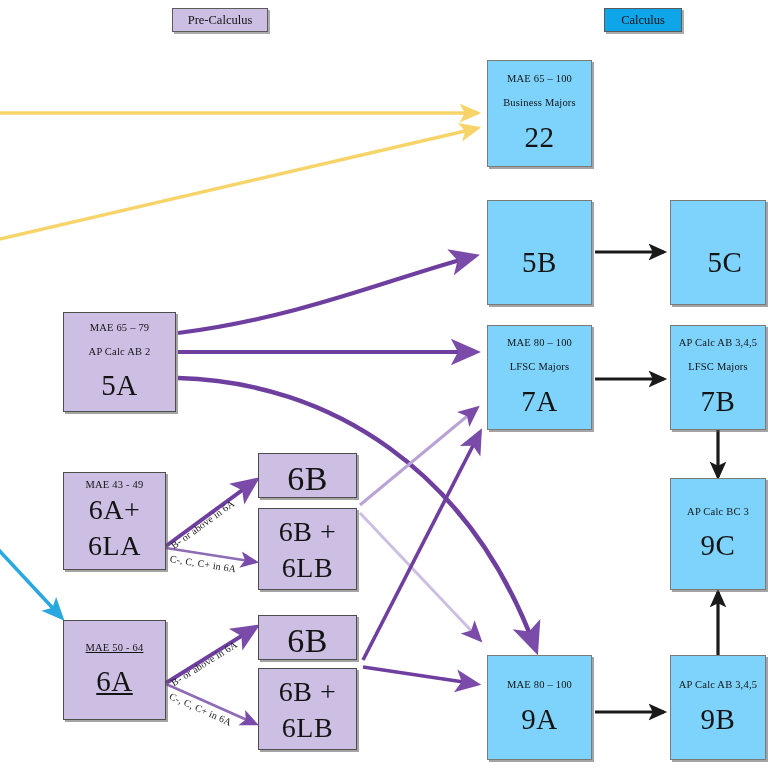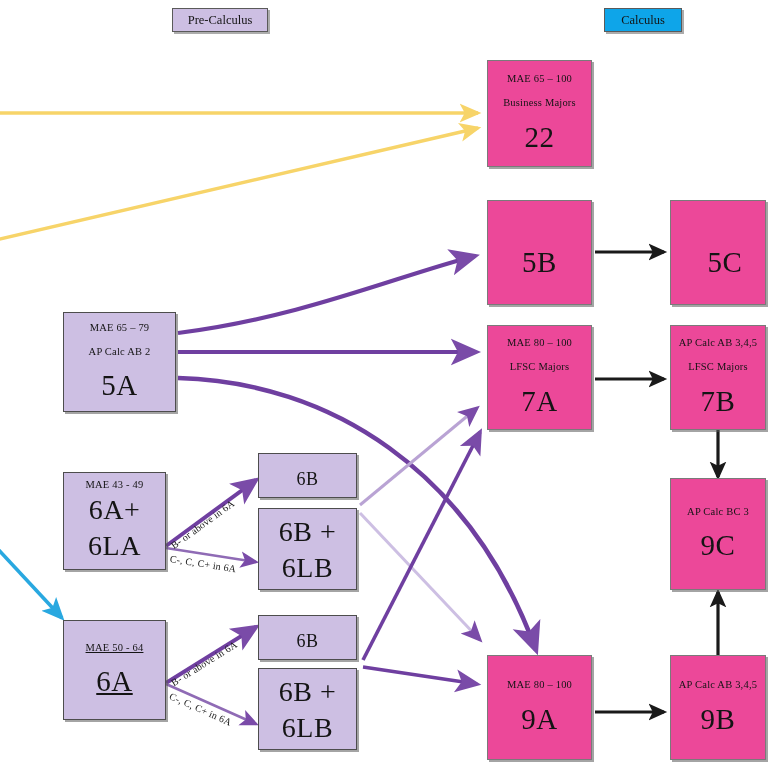--- a/index.html
+++ b/index.html
@@ -40,21 +40,21 @@
     display: flex;
     flex-direction: column;
     align-items: center;
     justify-content: center;
     text-align: center;
     line-height: 1.18;
     color: #141414;
     box-shadow: 2px 2px 0 rgba(90,90,90,0.55);
   }
   .node.purple { background: #cdbfe3; border-color: #4d4d4d; }
-  .node.green  { background: #ec4899; border-color: #7a7a7a; }
+  .node.green  { background: #7dd3fc; border-color: #7a7a7a; }
 
   .node .sub {
     font-size: 10.5px;
     letter-spacing: 0.2px;
     white-space: nowrap;
   }
   .node .sub + .sub { margin-top: 12px; text-align: center; }
   .node .big {
     font-size: 29px;
     margin-top: 10px;
@@ -74,21 +74,21 @@
     justify-content: center;
     font-size: 12.5px;
     color: #141414;
     box-shadow: 2px 2px 0 rgba(90,90,90,0.5);
   }
   .band.purple { background: #cdbfe3; text-align: center; }
   .band.green  { background: #0ea5e9; }
 
   
   .node.small { justify-content: center; }
-  .node.small .big { margin-top: 8px; font-size: 18px; }
+  .node.small .big { margin-top: 8px; font-size: 34px; }
 
   
   .edge-label {
     position: absolute;
     z-index: 4;
     font-size: 10px;
     color: #1a1a1a;
     white-space: nowrap;
     transform-origin: left center;
     letter-spacing: 0.2px;

